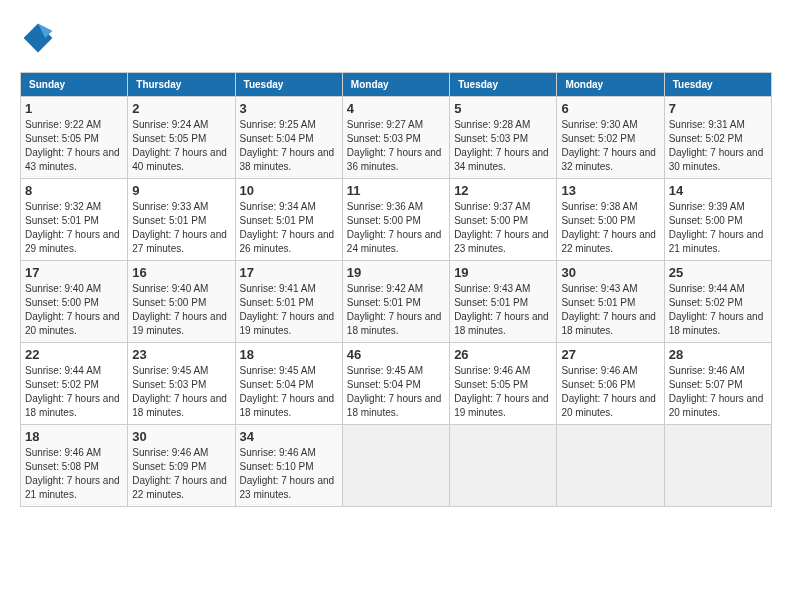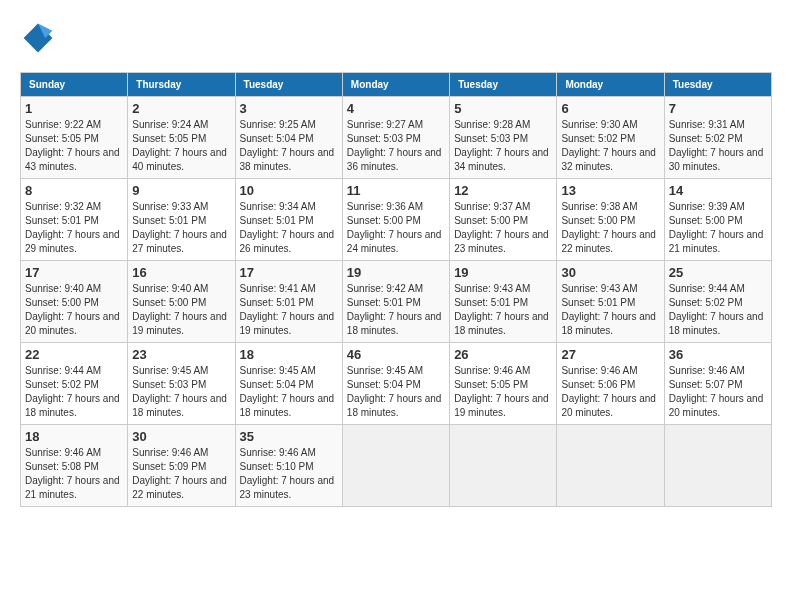--- a/index.html
+++ b/index.html
@@ -238,35 +238,35 @@
         </td>
         <td>
           <span class="day-num">26</span>
           <div class="day-info">Sunrise: 9:46 AM<br>Sunset: 5:05 PM<br>Daylight: 7 hours and 19 minutes.</div>
         </td>
         <td>
           <span class="day-num">27</span>
           <div class="day-info">Sunrise: 9:46 AM<br>Sunset: 5:06 PM<br>Daylight: 7 hours and 20 minutes.</div>
         </td>
         <td>
-          <span class="day-num">36</span>
+          <span class="day-num">28</span>
           <div class="day-info">Sunrise: 9:46 AM<br>Sunset: 5:07 PM<br>Daylight: 7 hours and 20 minutes.</div>
         </td>
       </tr>
       <tr>
         <td>
           <span class="day-num">18</span>
           <div class="day-info">Sunrise: 9:46 AM<br>Sunset: 5:08 PM<br>Daylight: 7 hours and 21 minutes.</div>
         </td>
         <td>
           <span class="day-num">30</span>
           <div class="day-info">Sunrise: 9:46 AM<br>Sunset: 5:09 PM<br>Daylight: 7 hours and 22 minutes.</div>
         </td>
         <td>
-          <span class="day-num">35</span>
+          <span class="day-num">34</span>
           <div class="day-info">Sunrise: 9:46 AM<br>Sunset: 5:10 PM<br>Daylight: 7 hours and 23 minutes.</div>
         </td>
         <td class="empty-cell"></td>
         <td class="empty-cell"></td>
         <td class="empty-cell"></td>
         <td class="empty-cell"></td>
       </tr>
     </tbody>
 </table>
 

